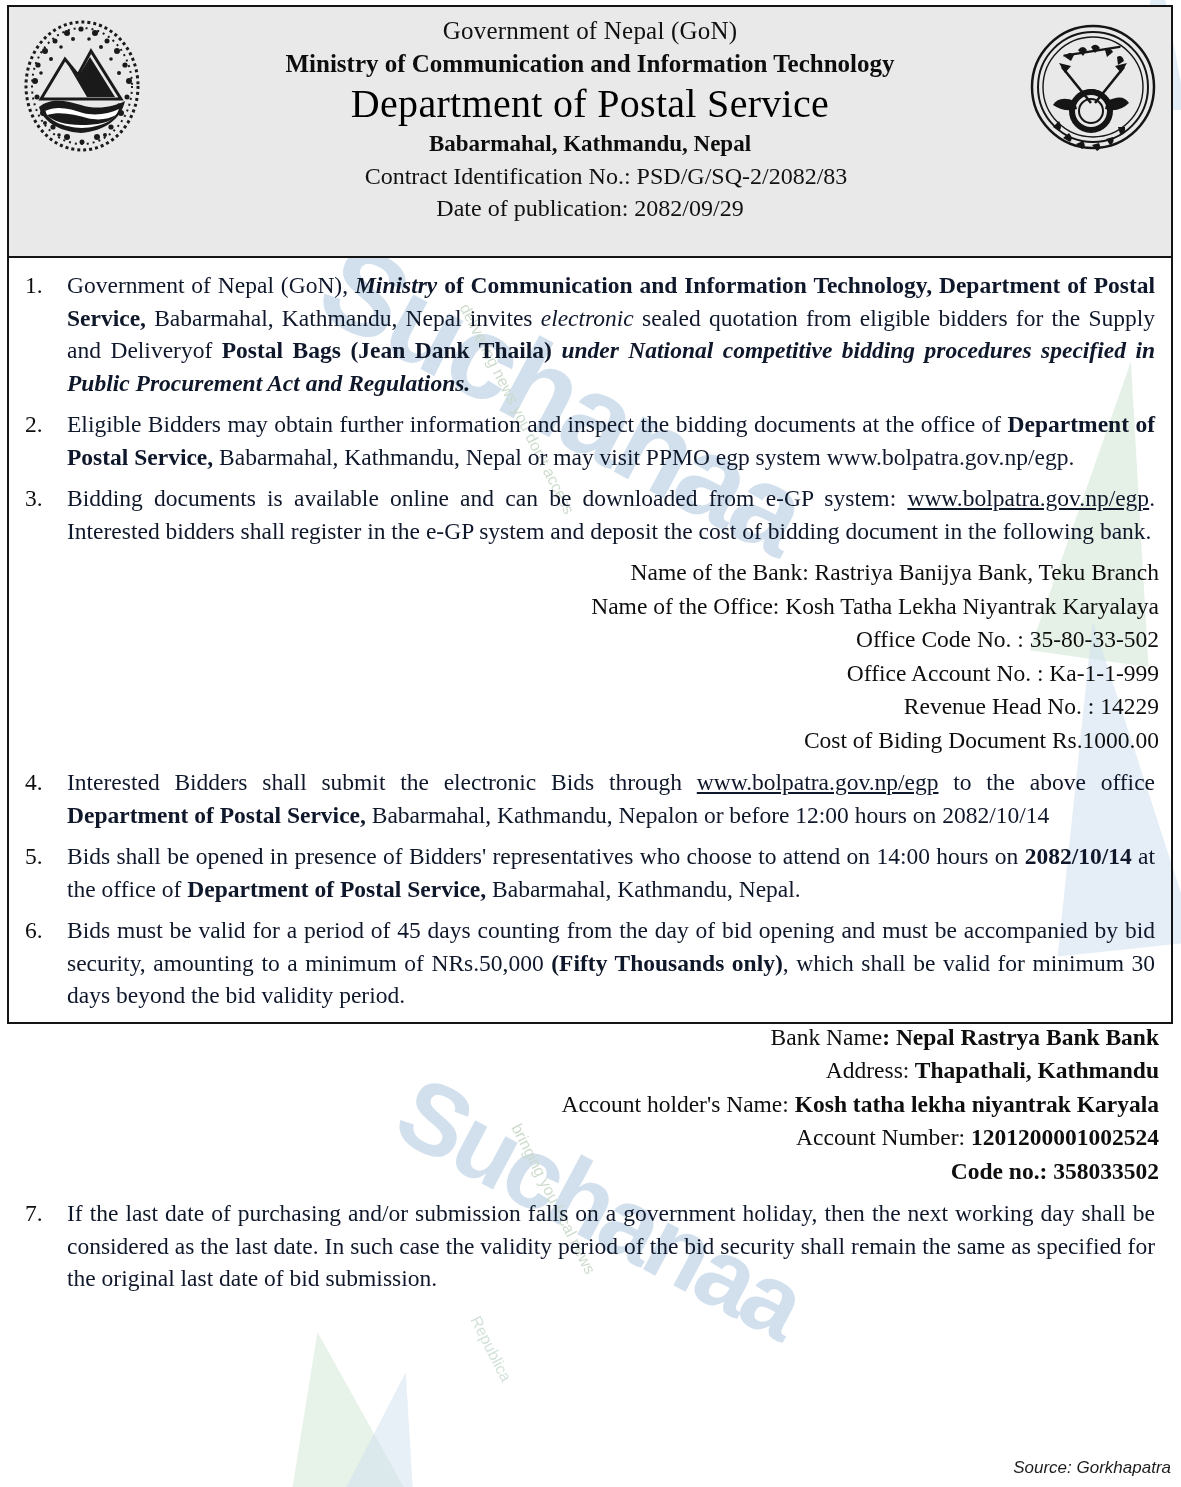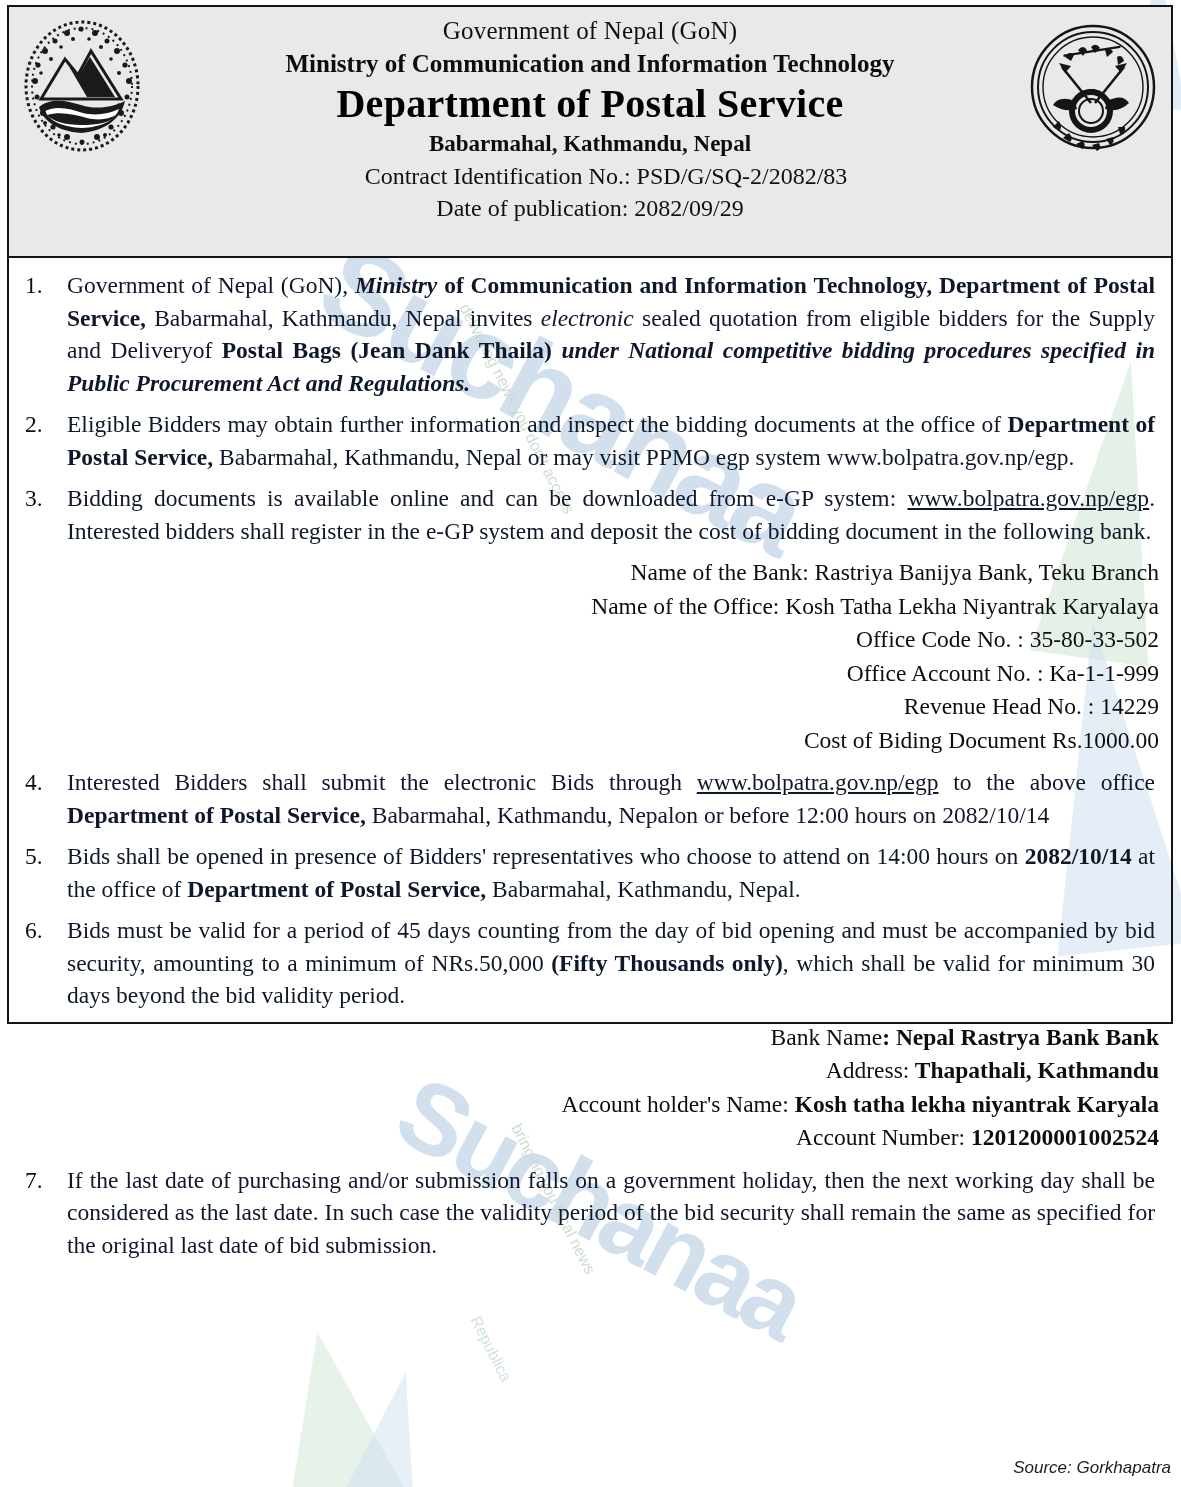--- a/index.html
+++ b/index.html
@@ -165,21 +165,21 @@
   }
   .h-line2 {
     font-size: 25px;
     line-height: 33px;
     font-weight: bold;
     color: #0d0d0d;
   }
   .h-line3 {
     font-size: 40px;
     line-height: 48px;
-    font-weight: bold;
+    font-weight: normal;
     color: #000;
     letter-spacing: .3px;
   }
   .h-line4 {
     font-size: 23px;
     line-height: 32px;
     font-weight: bold;
     color: #0d0d0d;
   }
   .h-line5 {
@@ -422,20 +422,21 @@
       <div class="item">
         <div class="item-num">6.</div>
         <div class="item-body"><span>Bids must be valid for a period of 45 days counting from the day of bid opening and must be accompanied by bid security, amounting to a minimum of NRs.50,000 </span><b>(Fifty Thousands only)</b><span>, which shall be valid for minimum 30 days beyond the bid validity period.</span></div>
       </div>
 
       <div class="detail-block">
         <div class="row"><span>Bank Name</span><b>: </b><b>Nepal Rastrya Bank  Bank</b></div>
         <div class="row"><span>Address:</span><b> Thapathali, Kathmandu</b></div>
         <div class="row"><span>Account holder's Name:</span><b> Kosh tatha lekha niyantrak Karyala</b></div>
         <div class="row"><span>Account Number:</span><b> 1201200001002524</b></div>
+        <div class="row"><b>Code no.: 358033502</b></div>
       </div>
 
       <div class="item">
         <div class="item-num">7.</div>
         <div class="item-body">If the last date of purchasing and/or submission falls on a government holiday, then the next working day shall be considered as the last date. In such case the validity period of the bid security shall remain the same as specified for the original last date of bid submission.</div>
       </div>
 
     </div>
   </div>
 

